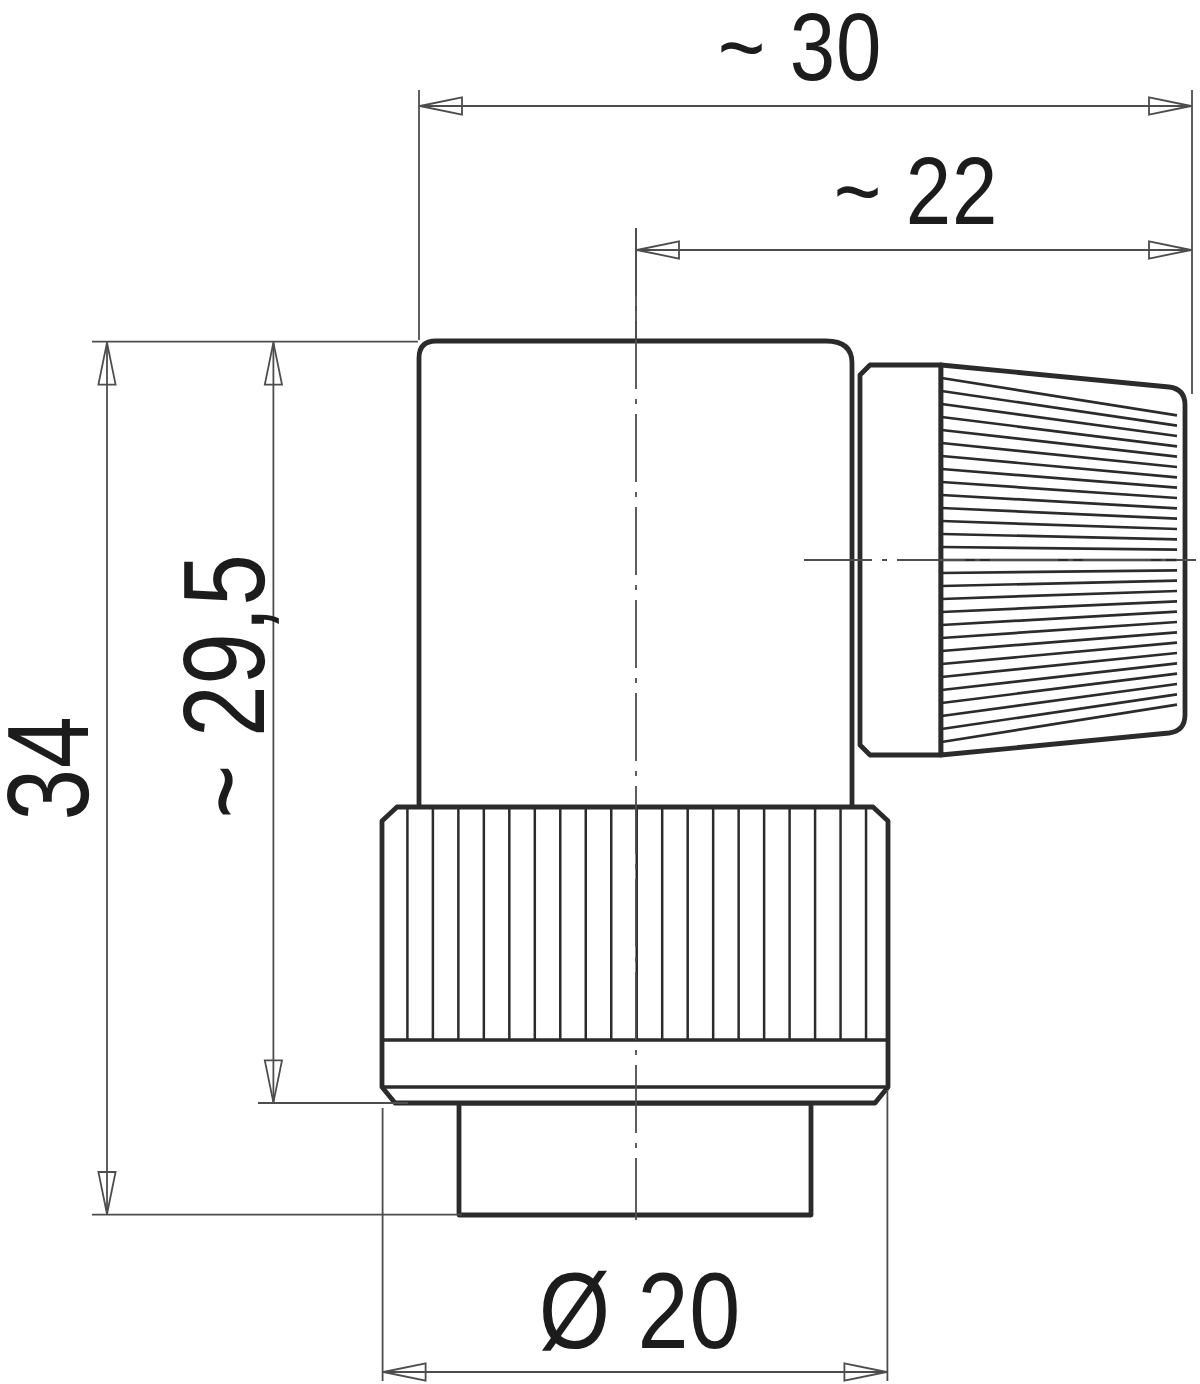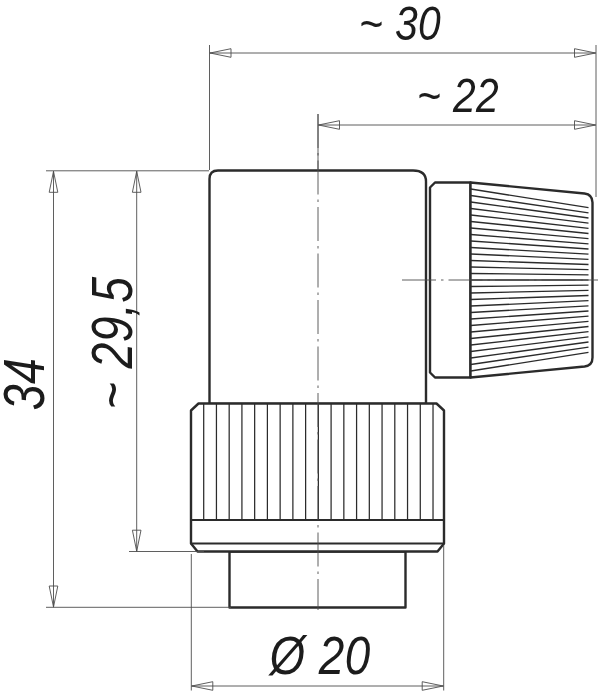--- a/index.html
+++ b/index.html
@@ -7,21 +7,20 @@
     --c-thin:#4d4d4d;
     --c-text:#1c1c1c;
     --c-background:#ffffff;
   }
   html,body{margin:0;padding:0;background:var(--c-background);}
   .canvas{
     position:relative;
     width:600px;height:692px;
     background:var(--c-background);
     overflow:hidden;
-    font-style:italic;
   }
   svg{display:block;}
   
   .edge{fill:#ffffff;stroke:var(--c-outline);stroke-width:2.4;stroke-linejoin:round;}
   .edge-line{fill:none;stroke:var(--c-outline);stroke-width:1.8;stroke-linecap:round;}
   .rib{stroke:var(--c-outline);stroke-width:1.25;fill:none;}
   .knurl{stroke:var(--c-outline);stroke-width:1.35;fill:none;}
   
   .thin{stroke:var(--c-thin);stroke-width:0.9;fill:none;}
   .arrow{stroke:var(--c-thin);stroke-width:0.9;fill:none;stroke-linejoin:miter;}

